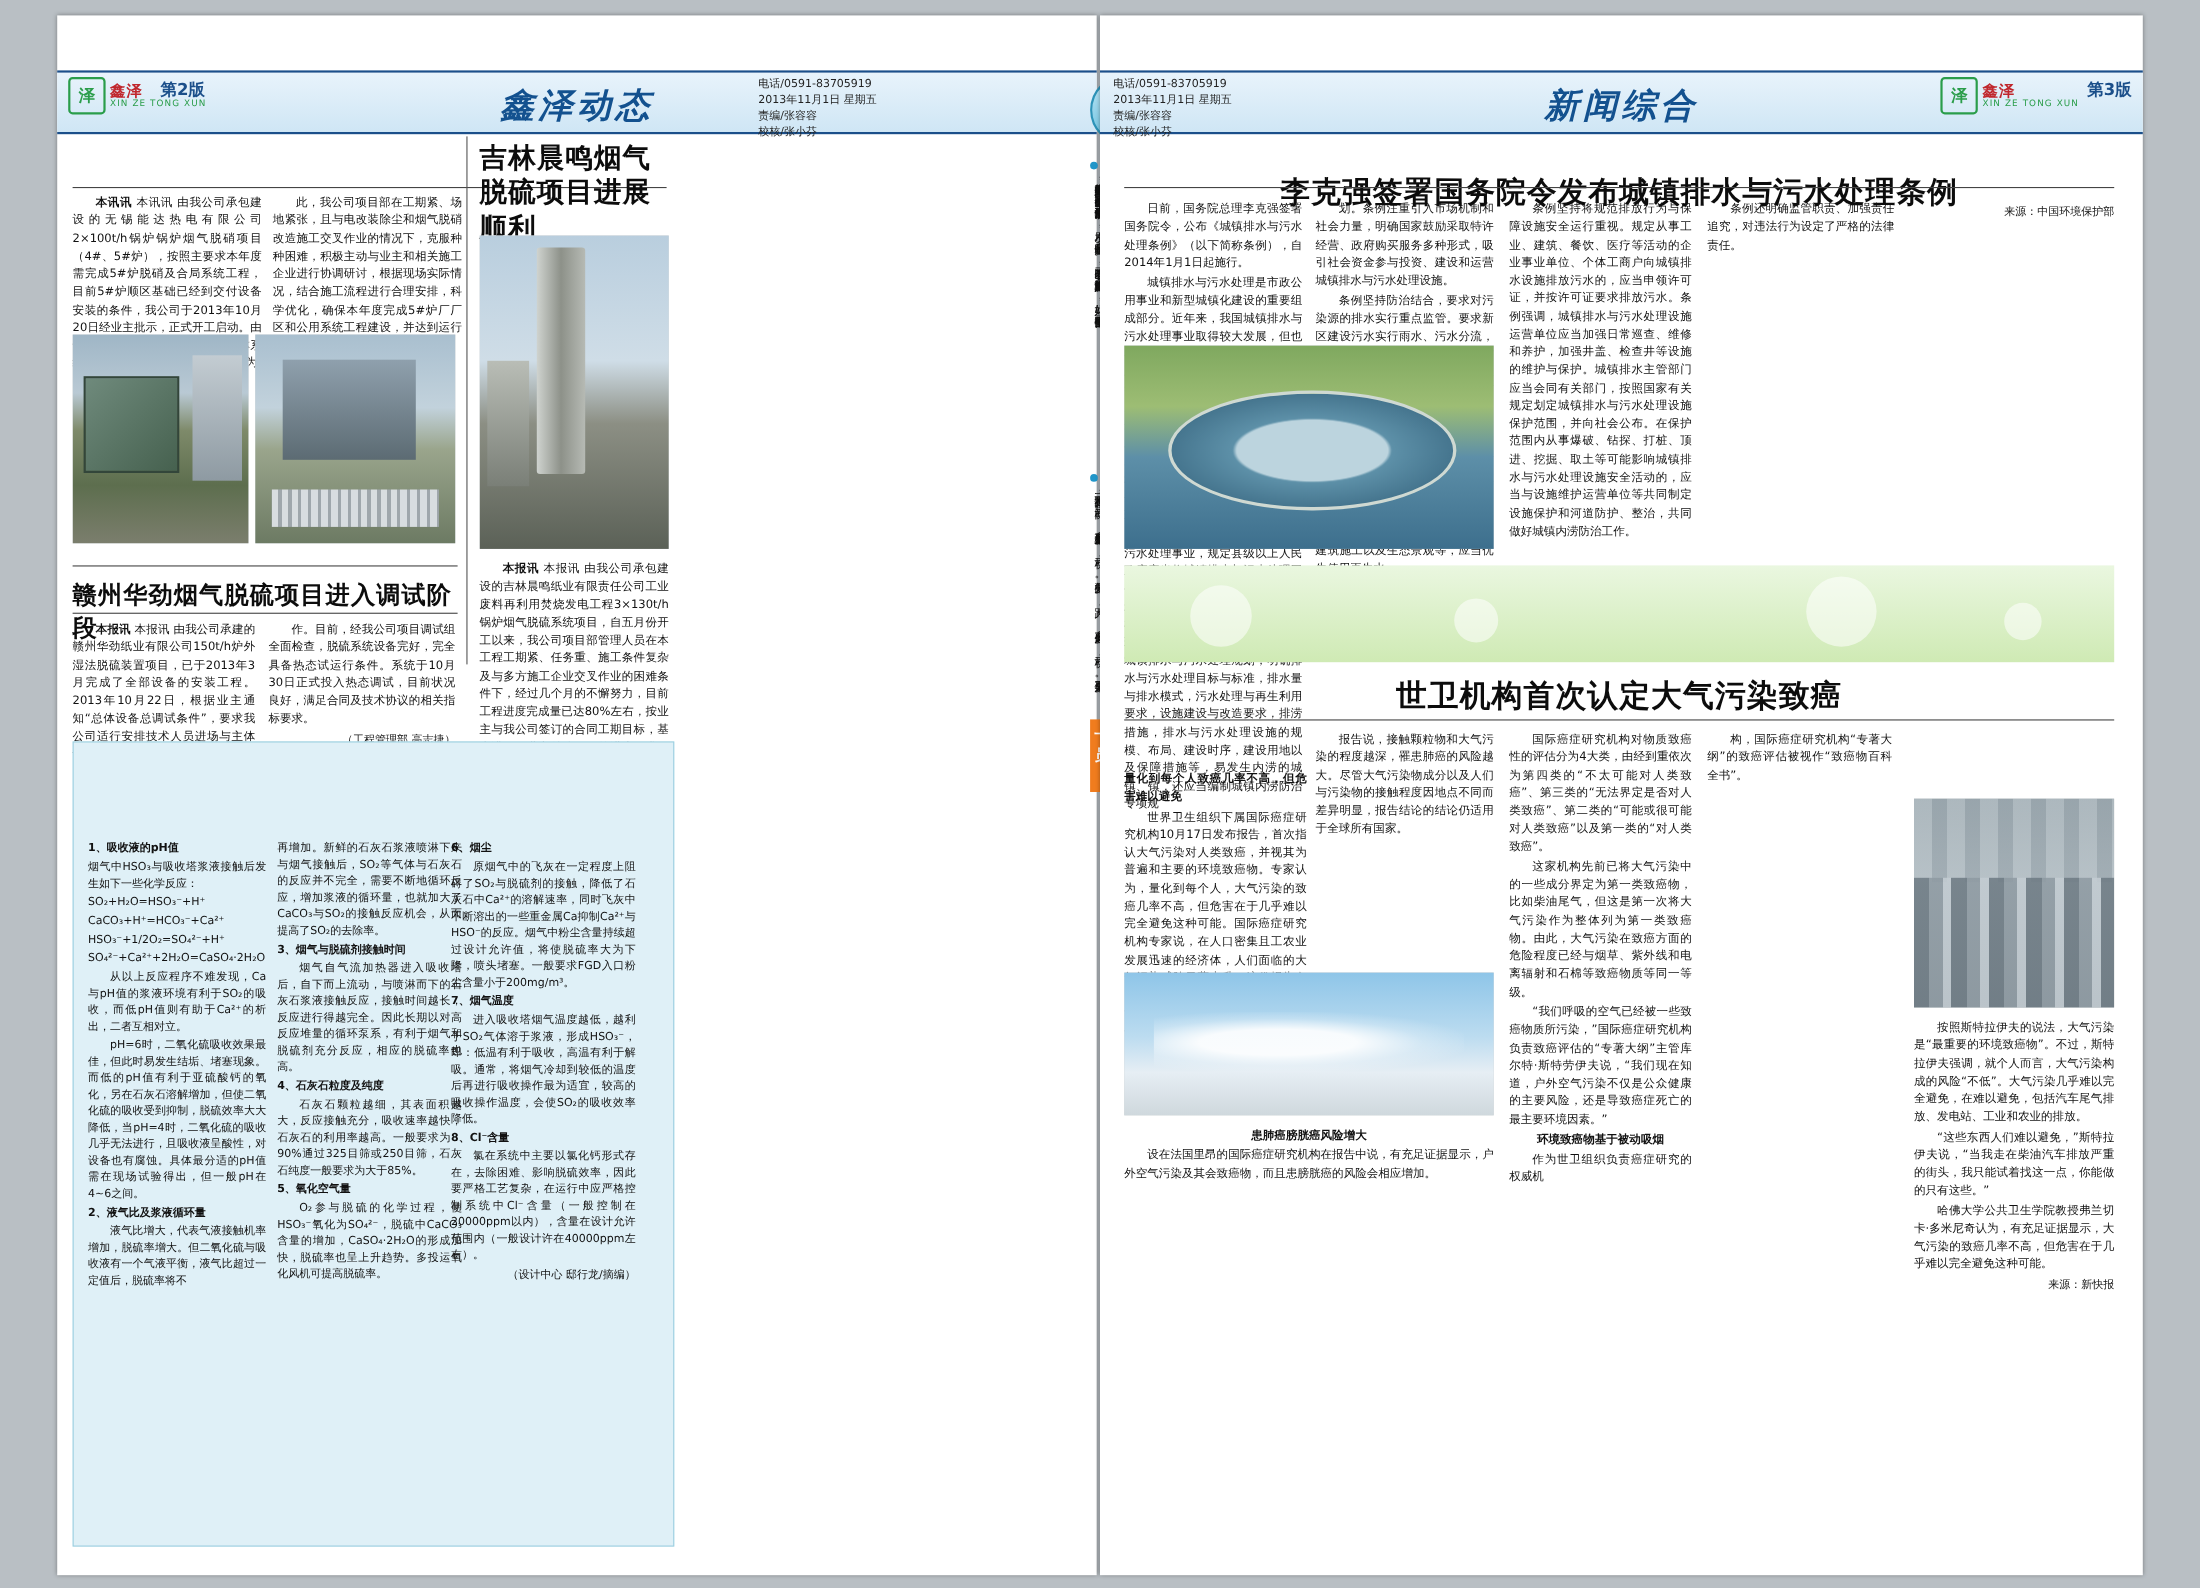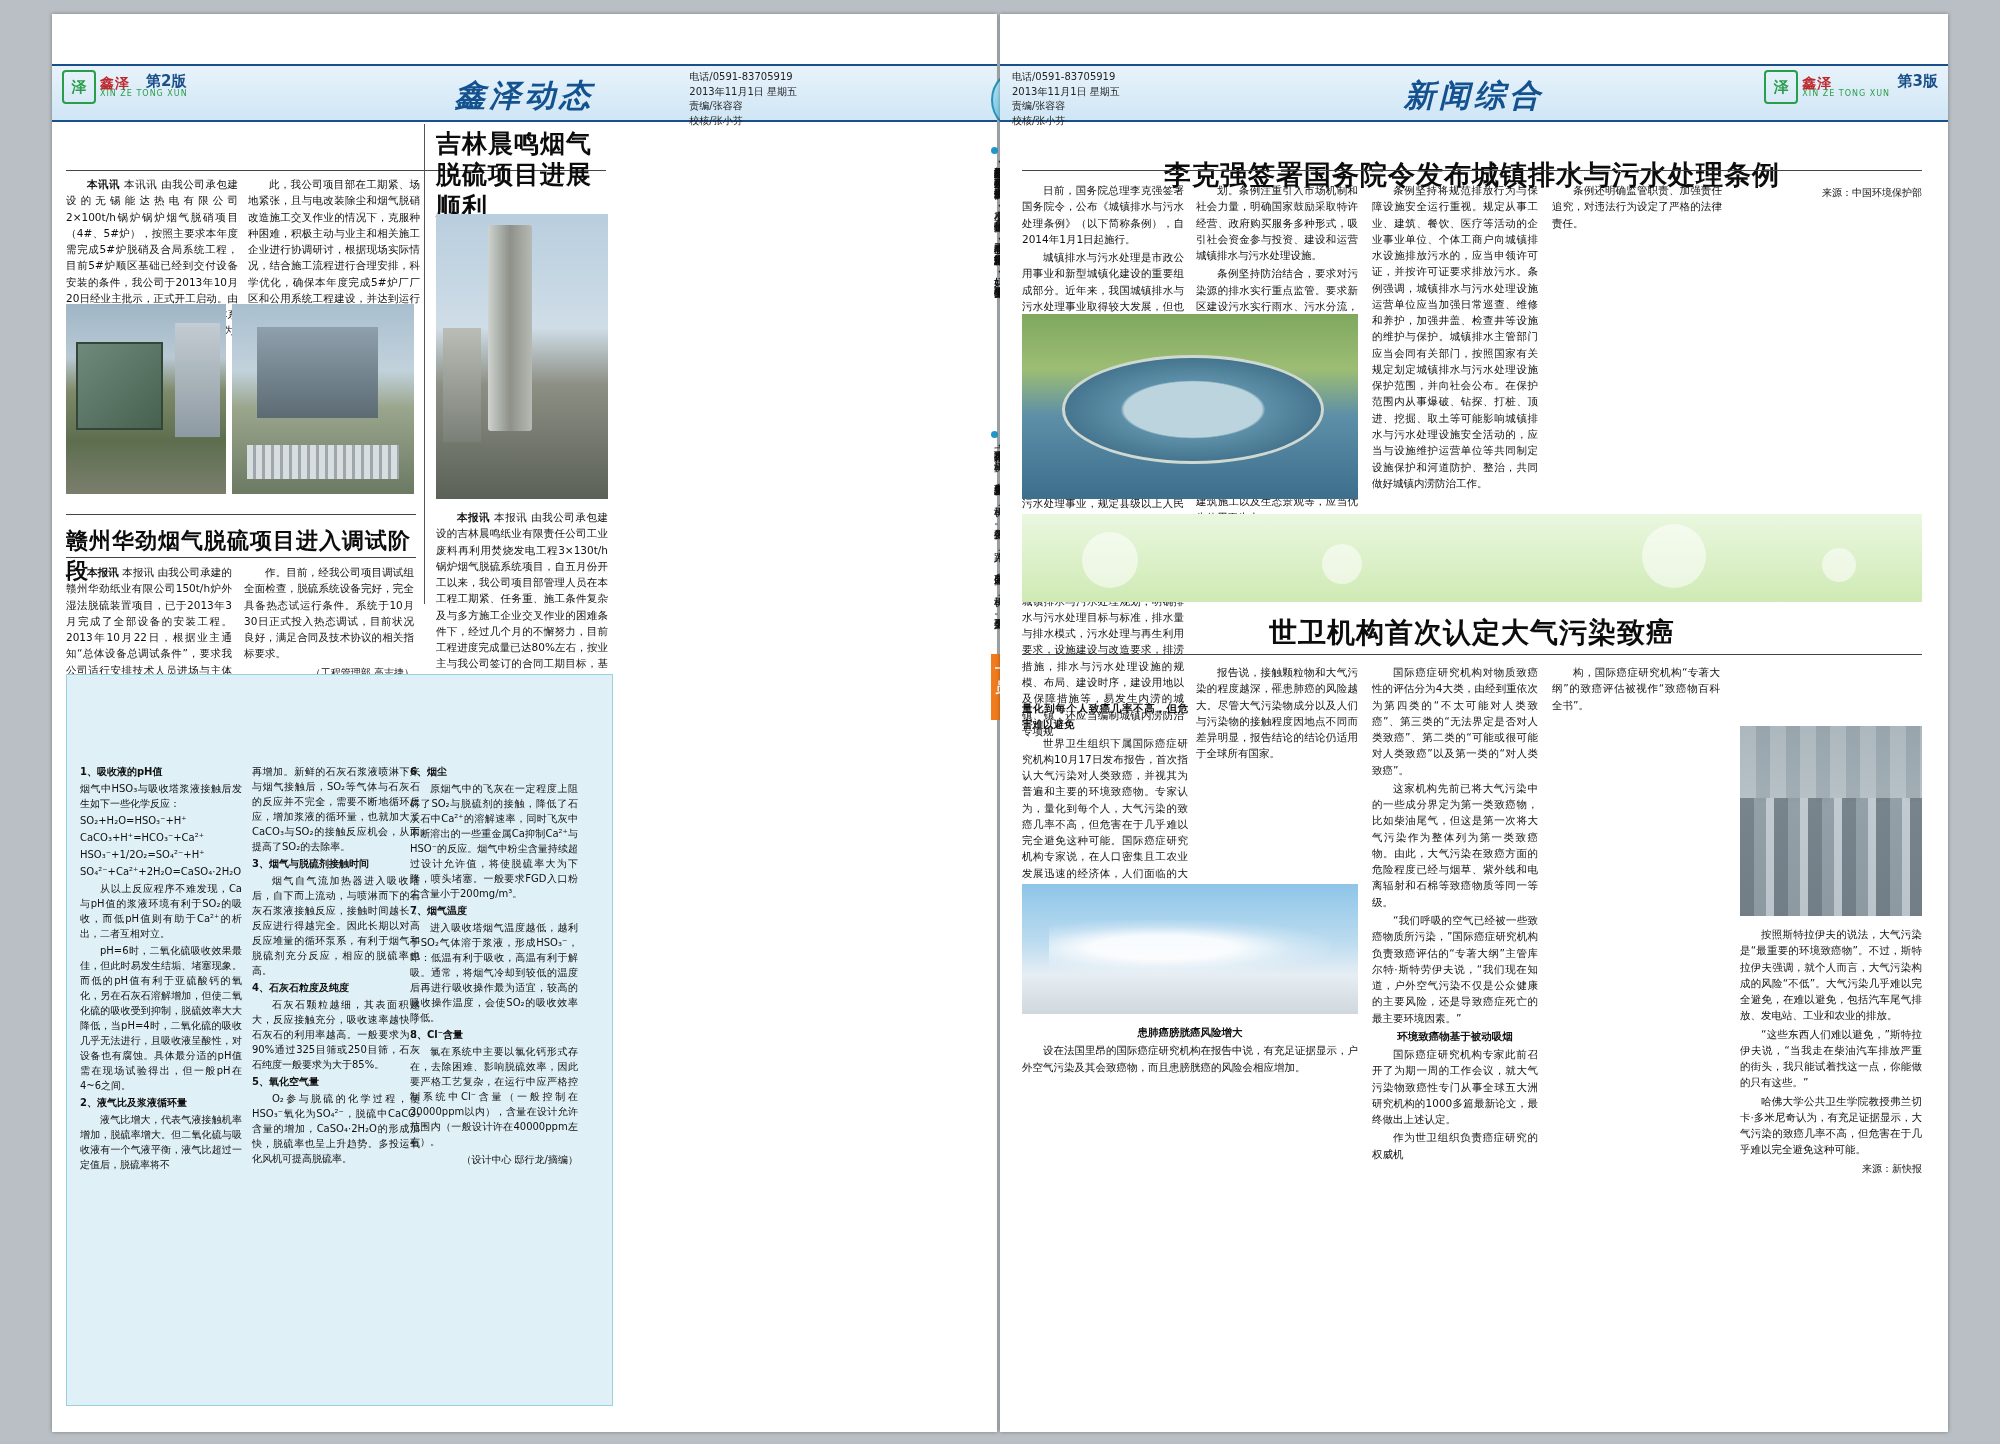--- a/index.html
+++ b/index.html
@@ -278,21 +278,20 @@
     </div>
 
     <div class="col" style="left:196px;top:650px;width:162px;">
       <p>报告说，接触颗粒物和大气污染的程度越深，罹患肺癌的风险越大。尽管大气污染物成分以及人们与污染物的接触程度因地点不同而差异明显，报告结论的结论仍适用于全球所有国家。</p>
     </div>
     <div class="col" style="left:372px;top:650px;width:166px;">
       <p>国际癌症研究机构对物质致癌性的评估分为4大类，由经到重依次为第四类的“不太可能对人类致癌”、第三类的“无法界定是否对人类致癌”、第二类的“可能或很可能对人类致癌”以及第一类的“对人类致癌”。</p>
       <p>这家机构先前已将大气污染中的一些成分界定为第一类致癌物，比如柴油尾气，但这是第一次将大气污染作为整体列为第一类致癌物。由此，大气污染在致癌方面的危险程度已经与烟草、紫外线和电离辐射和石棉等致癌物质等同一等级。</p>
       <p>“我们呼吸的空气已经被一些致癌物质所污染，”国际癌症研究机构负责致癌评估的“专著大纲”主管库尔特·斯特劳伊夫说，“我们现在知道，户外空气污染不仅是公众健康的主要风险，还是导致癌症死亡的最主要环境因素。”</p>
       <p style="text-indent:0;font-weight:bold;text-align:center;">环境致癌物基于被动吸烟</p>
-      <p>国际癌症研究机构专家此前召开了为期一周的工作会议，就大气污染物致癌性专门从事全球五大洲研究机构的1000多篇最新论文，最终做出上述认定。</p>
       <p>作为世卫组织负责癌症研究的权威机</p>
     </div>
     <div class="col" style="left:552px;top:650px;width:168px;">
       <p>构，国际癌症研究机构“专著大纲”的致癌评估被视作“致癌物百科全书”。</p>
     </div>
     <div class="photo" style="left:740px;top:712px;width:182px;height:190px;">
         <div class="photo-inner ph6"></div>
       </div>
     <div class="col" style="left:740px;top:912px;width:182px;">
       <p>按照斯特拉伊夫的说法，大气污染是“最重要的环境致癌物”。不过，斯特拉伊夫强调，就个人而言，大气污染构成的风险“不低”。大气污染几乎难以完全避免，在难以避免，包括汽车尾气排放、发电站、工业和农业的排放。</p>

